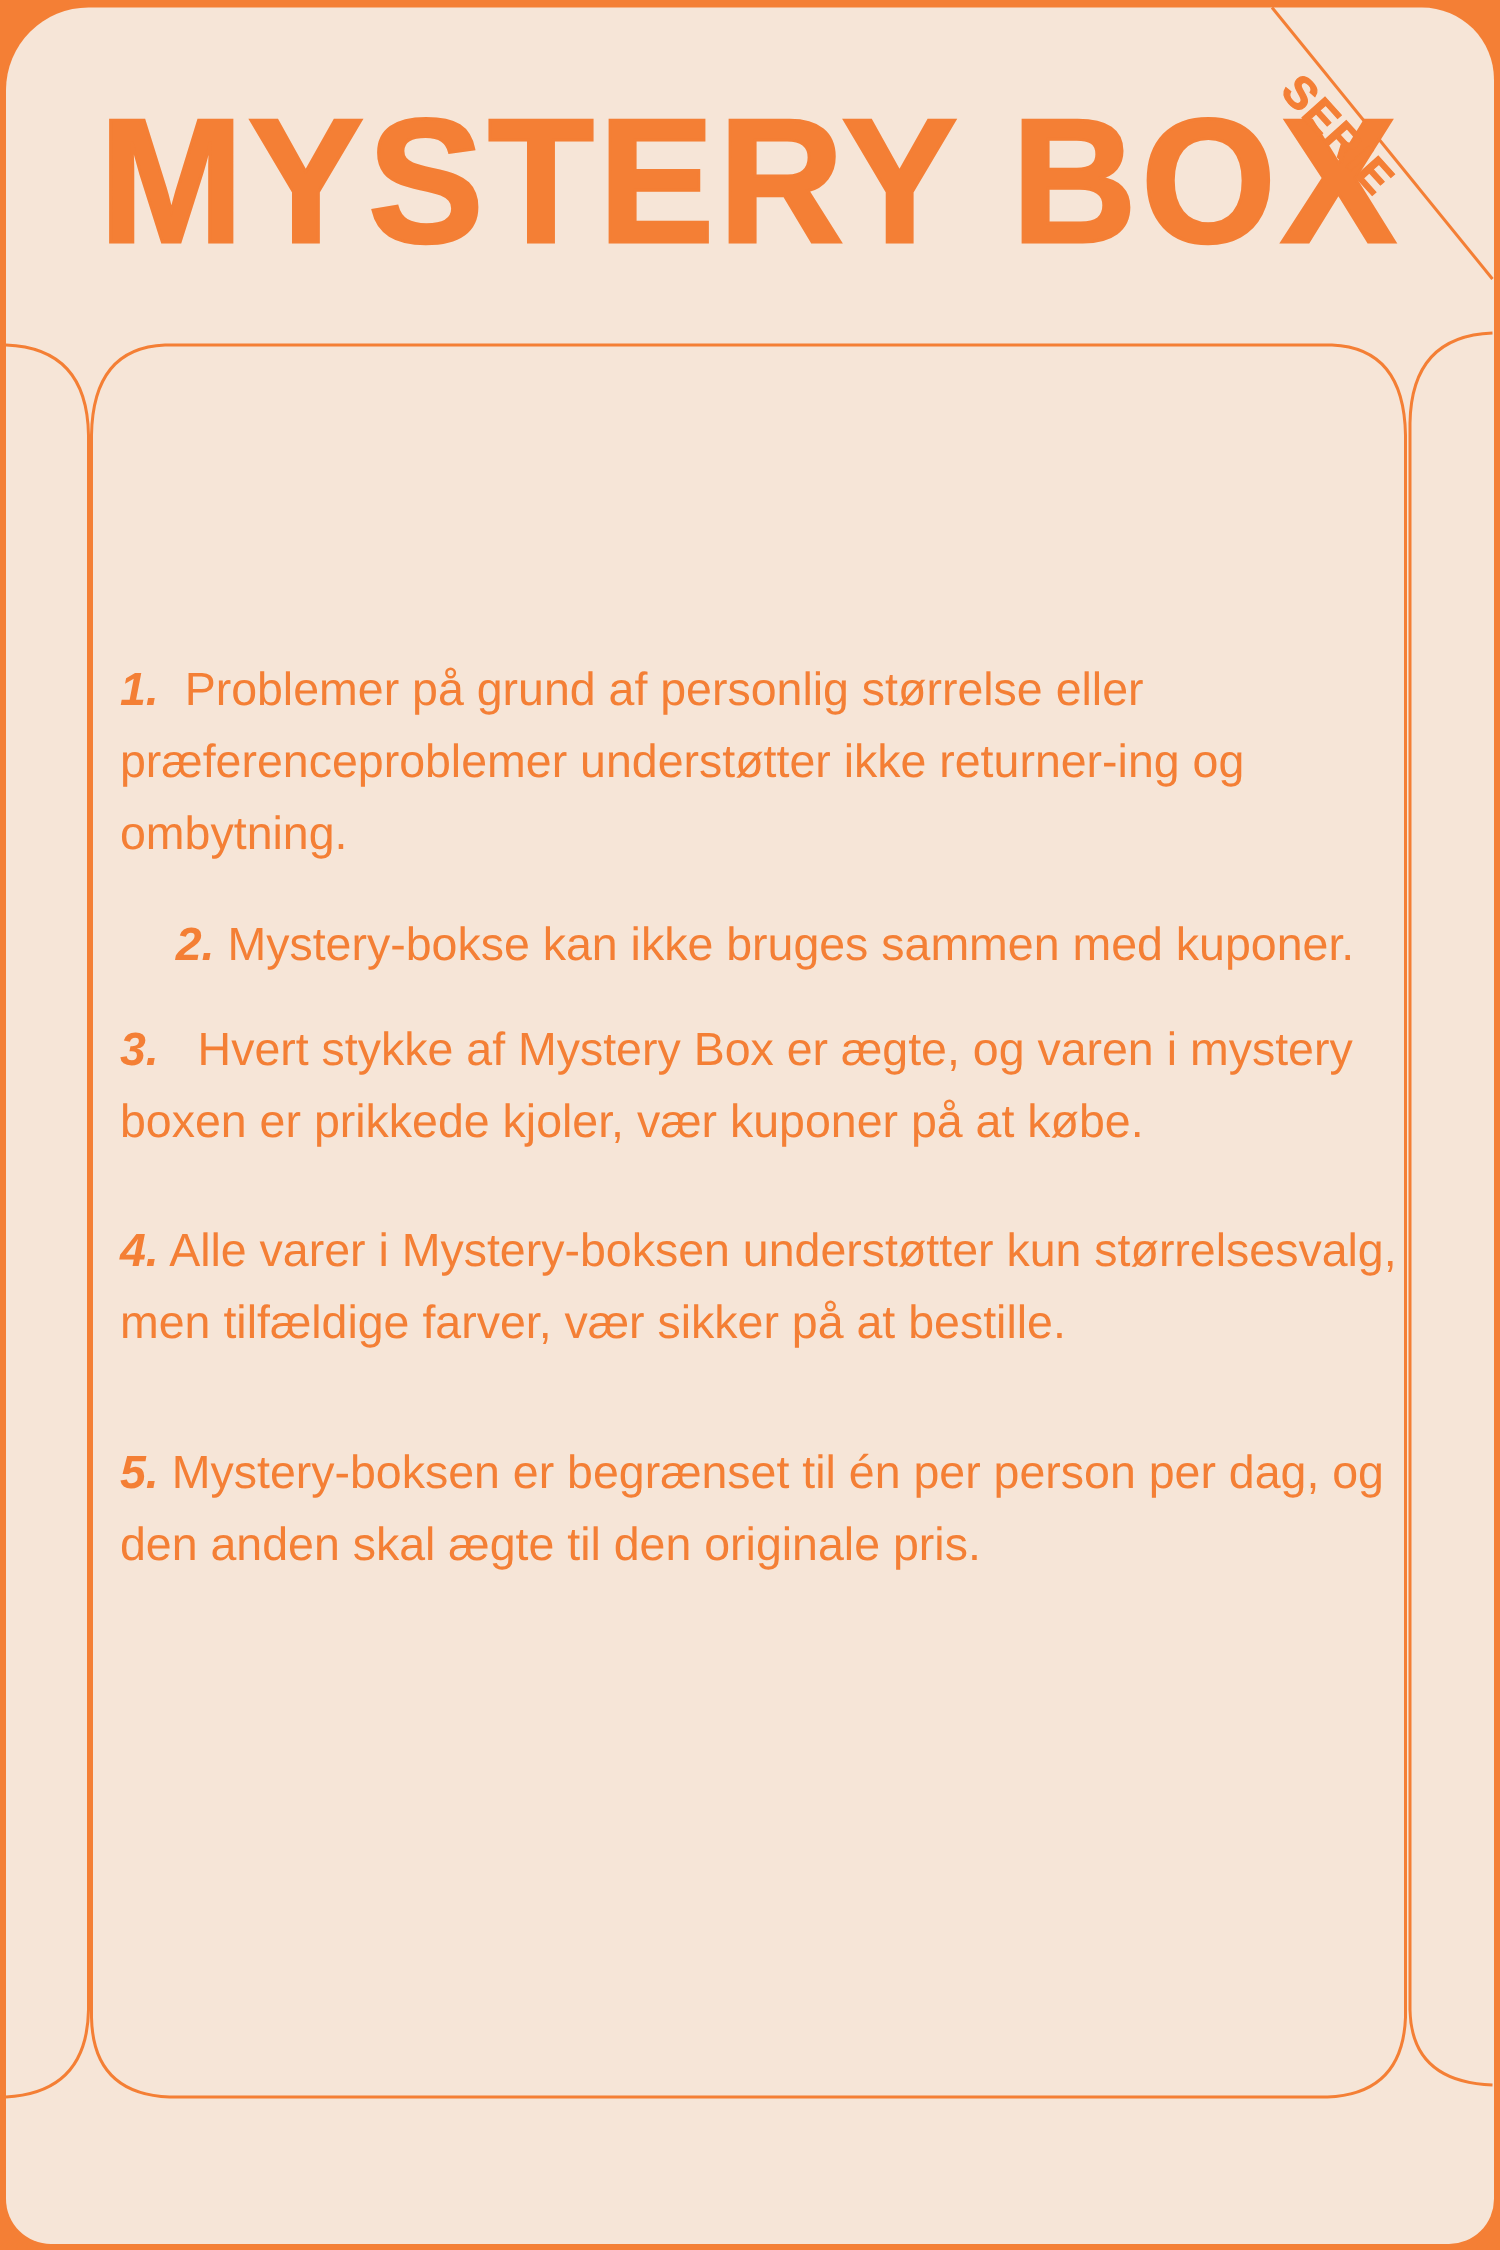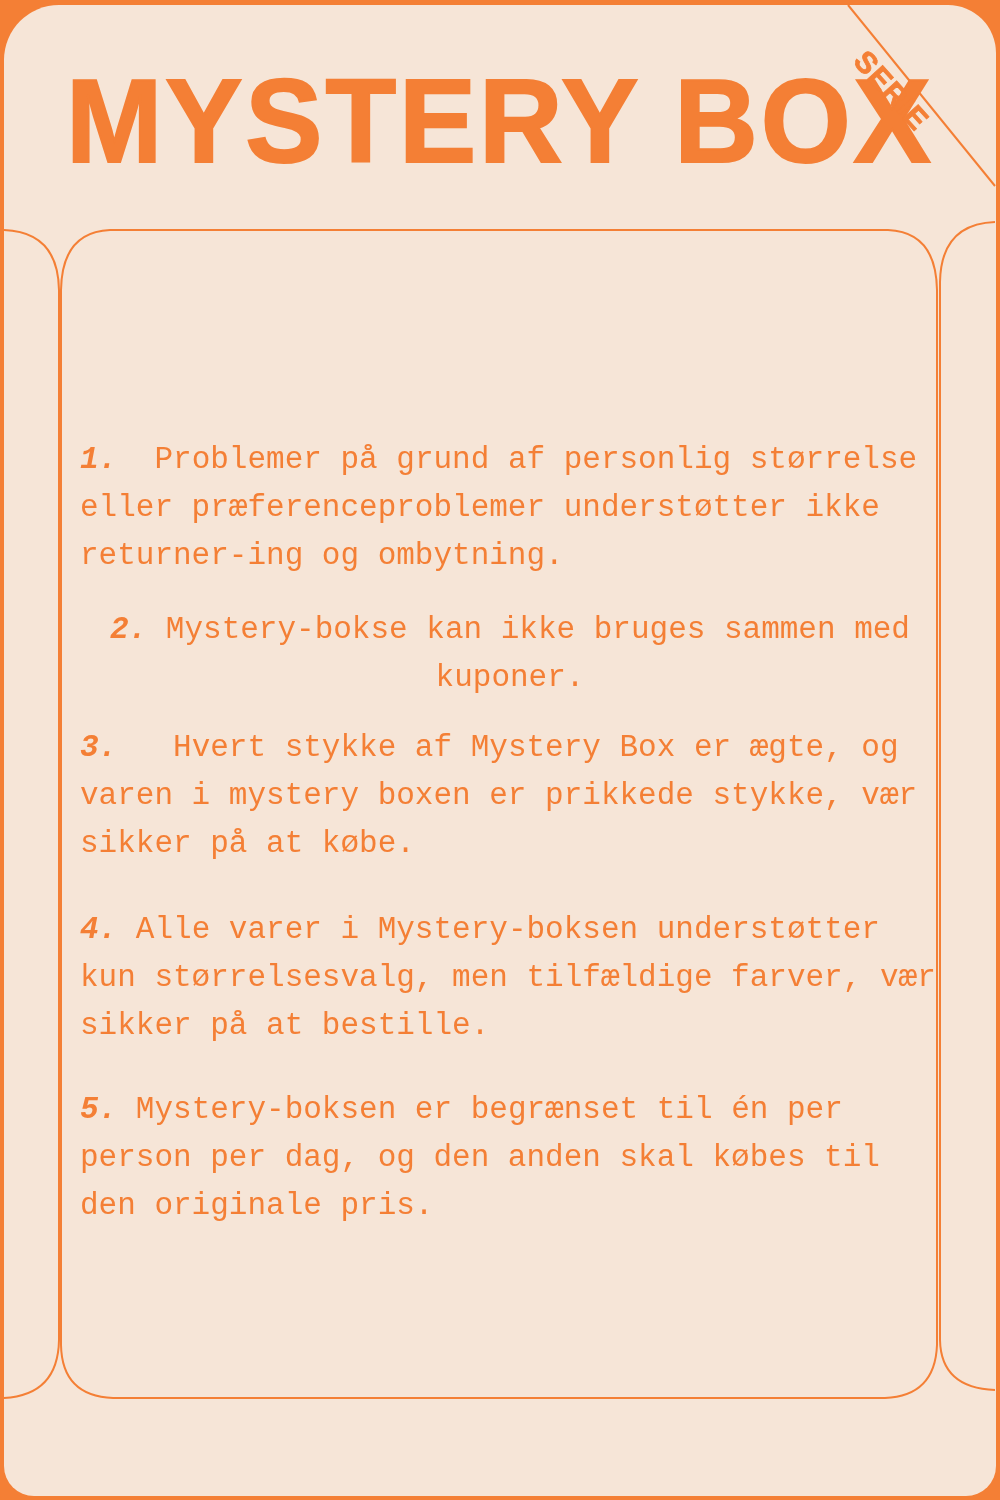--- a/index.html
+++ b/index.html
@@ -1,21 +1,21 @@
 <!DOCTYPE html>
 <html><head>
 <meta charset="utf-8">
 <style>
   html, body { margin:0; padding:0; }
   body { width:1000px; height:1500px; background:#f47f35; position:relative; overflow:hidden; font-family:"Liberation Sans", sans-serif; }
   .card { position:absolute; left:4px; top:5px; width:992px; height:1491px; background:#f6e5d7; border-radius:55px 48px 30px 30px; overflow:hidden; }
   .title { position:absolute; left:66px; top:62px; margin:0; font-family:"Liberation Sans", sans-serif; font-weight:900; font-size:118px; line-height:118px; letter-spacing:3px; color:#f47f35; transform:scaleX(0.98); transform-origin:left top; -webkit-text-stroke:2px #f47f35; }
   .serie { position:absolute; left:872px; top:44px; font-weight:900; font-size:30px; color:#f47f35; transform:rotate(48deg); transform-origin:left top; letter-spacing:1px; -webkit-text-stroke:0.8px #f47f35; }
   .frames { position:absolute; left:0; top:0; width:1000px; height:1500px; pointer-events:none; }
-  .content { position:absolute; left:80px; top:436px; width:860px; color:#f47f35; font-family:Liberation Mono, monospace; font-size:31px; line-height:48px; }
+  .content { position:absolute; left:80px; top:436px; width:860px; color:#f47f35; font-family:Liberation Sans, sans-serif; font-size:31px; line-height:48px; }
   .item { margin:0; }
   .num { font-weight:bold; font-style:italic; }
 </style>
 </head>
 <body>
 
 <div class="card"></div>
 
 <svg class="frames" viewBox="0 0 1000 1500">
 
@@ -35,23 +35,23 @@
   <p class="item" style="margin-bottom:26px;">
     <span class="num">1.</span>&nbsp;
     <span>Problemer på grund af personlig størrelse eller præferenceproblemer understøtter ikke returner-ing og ombytning.</span>
   </p>
   <p class="item" style="margin-bottom:22px;text-align:center;">
     <span class="num">2.</span>
     <span>Mystery-bokse kan ikke bruges sammen med kuponer.</span>
   </p>
   <p class="item" style="margin-bottom:38px;">
     <span class="num">3.</span>&nbsp;&nbsp;
-    <span>Hvert stykke af Mystery Box er ægte, og varen i mystery boxen er prikkede stykke, vær sikker på at købe.</span>
+    <span>Hvert stykke af Mystery Box er ægte, og varen i mystery boxen er prikkede kjoler, vær kuponer på at købe.</span>
   </p>
-  <p class="item" style="margin-bottom:36px;">
+  <p class="item" style="margin-bottom:52px;">
     <span class="num">4.</span>
     <span>Alle varer i Mystery-boksen understøtter kun størrelsesvalg, men tilfældige farver, vær sikker på at bestille.</span>
   </p>
   <p class="item">
     <span class="num">5.</span>
-    <span>Mystery-boksen er begrænset til én per person per dag, og den anden skal købes til den originale pris.</span>
+    <span>Mystery-boksen er begrænset til én per person per dag, og den anden skal ægte til den originale pris.</span>
   </p>
 </div>
 
 </body></html>

